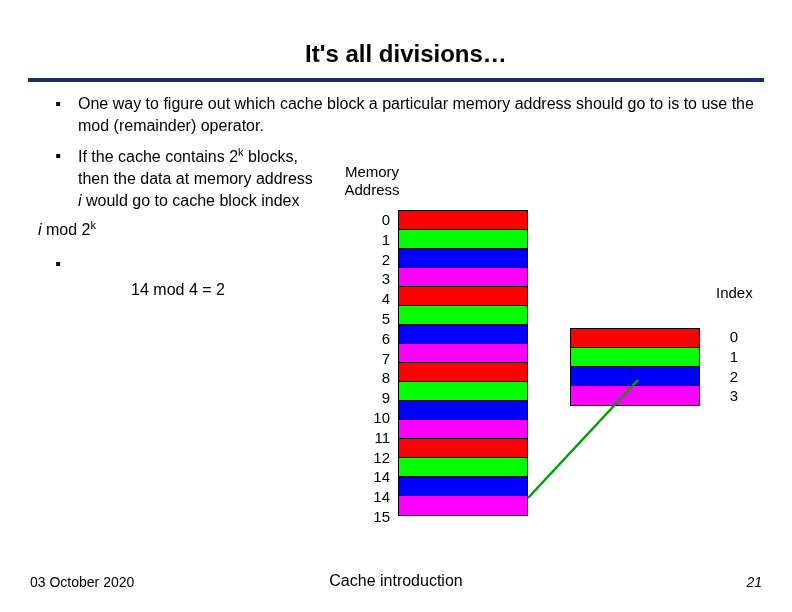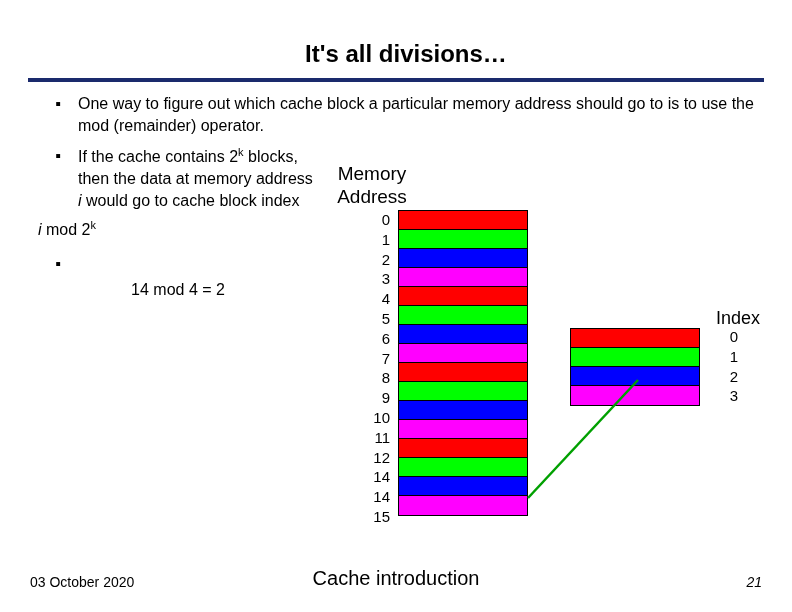--- a/index.html
+++ b/index.html
@@ -60,21 +60,21 @@
   .formula2 {
     text-align: center;
     font-size: 16px;
     margin-top: 6px;
   }
   .memlabel {
     position: absolute;
     left: 332px;
     top: 163px;
     width: 80px;
-    font-size: 19px;
+    font-size: 15px;
     text-align: center;
     line-height: 1.2;
   }
   .memnums {
     position: absolute;
     left: 360px;
     top: 210px;
     width: 30px;
     font-size: 15px;
     text-align: right;
@@ -88,22 +88,22 @@
     border: 1px solid #000;
   }
   .memtable .row {
     height: 19px;
     border-bottom: 1px solid #000;
   }
   .memtable .row:last-child { border-bottom: none; }
   .idxlabel {
     position: absolute;
     left: 716px;
-    top: 308px;
-    font-size: 18px;
+    top: 284px;
+    font-size: 15px;
   }
   .idxnums {
     position: absolute;
     left: 724px;
     top: 327px;
     font-size: 15px;
     line-height: 19.8px;
     text-align: right;
     width: 14px;
   }
@@ -132,21 +132,21 @@
     left: 30px;
     bottom: 22px;
     font-size: 14px;
     text-align: right;
   }
   .footer-center {
     position: absolute;
     left: 0; right: 0;
     bottom: 22px;
     text-align: center;
-    font-size: 20px;
+    font-size: 16px;
   }
   .footer-page {
     position: absolute;
     right: 30px;
     bottom: 22px;
     font-size: 14px;
     font-style: italic;
   }
 </style>
 </head>

